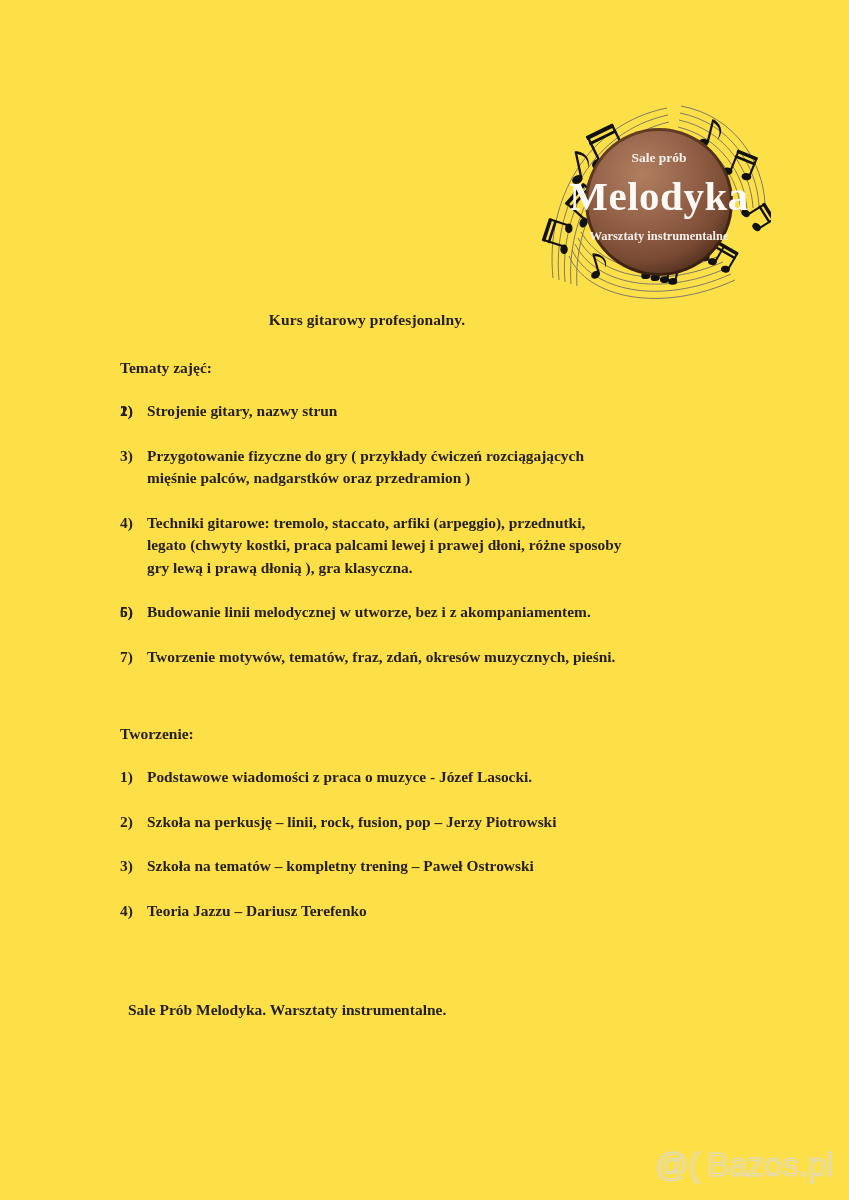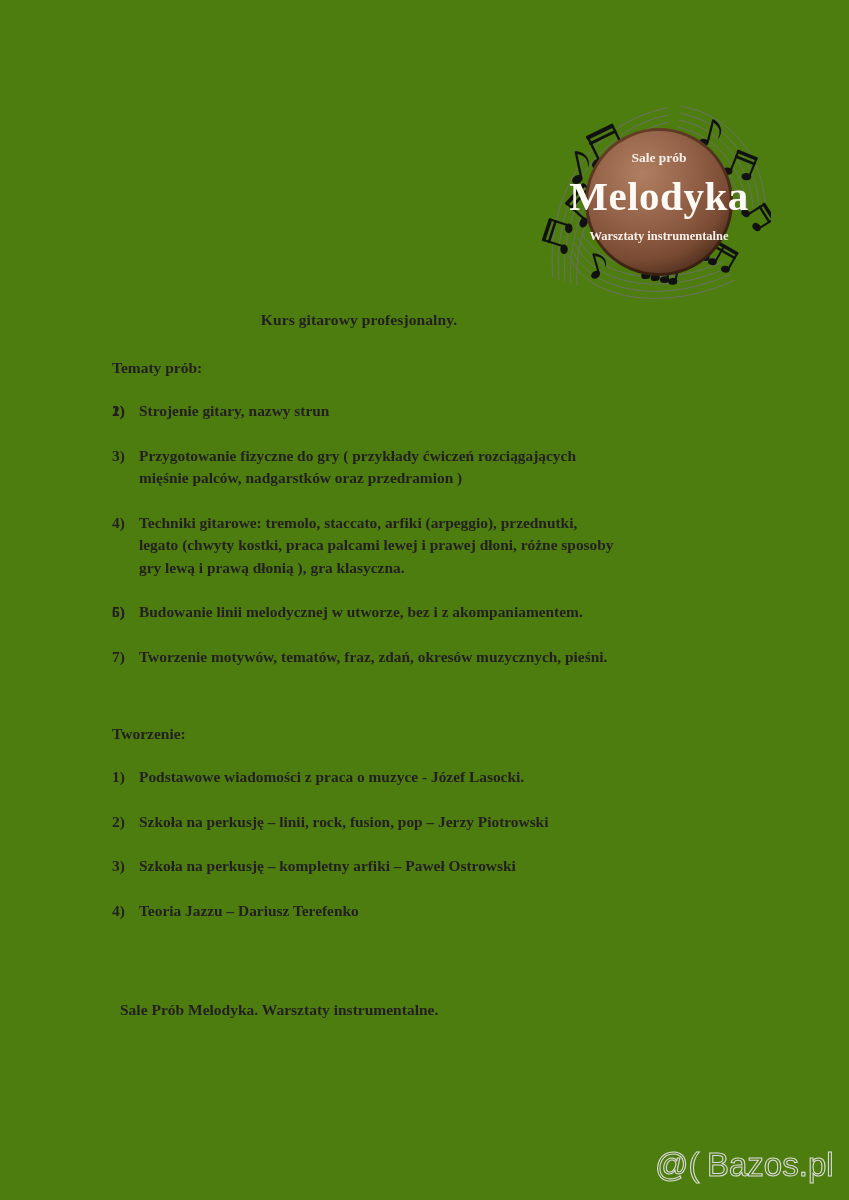--- a/index.html
+++ b/index.html
@@ -9,39 +9,39 @@
     background: #ffffff;
   }
   body {
     font-family: "Liberation Serif", "DejaVu Serif", serif;
     color: #231f20;
   }
   .page {
     position: relative;
     width: 849px;
     height: 1200px;
-    background: #4d7c0f;
+    background: #fde047;
     overflow: hidden;
     box-sizing: border-box;
   }
 
   
   .logo-wrap {
     position: absolute;
     left: 539px;
     top: 100px;
     width: 232px;
     height: 212px;
   }
   .logo-svg { display: block; width: 232px; height: 212px; }
 
   
   .doc {
     position: absolute;
-    left: 8px;
+    left: 16px;
     top: 310px;
     width: 698px;
   }
 
   .doc-title {
     text-align: center;
     font-weight: bold;
     font-size: 15.5px;
     letter-spacing: 0.1px;
     margin: 0;
@@ -243,21 +243,21 @@
       <text x="120" y="62" text-anchor="middle" fill="#f7f1ea" font-family="'Liberation Serif', serif" font-size="13.5" font-weight="bold">Sale prób</text>
       <text x="120" y="110" text-anchor="middle" fill="#fdfaf6" font-family="'Liberation Serif', serif" font-size="41" font-weight="bold" letter-spacing="0.5">Melodyka</text>
       <text x="120" y="140" text-anchor="middle" fill="#f7f1ea" font-family="'Liberation Serif', serif" font-size="12.5" font-weight="bold">Warsztaty instrumentalne</text>
     </svg>
   </div>
 
   <div class="doc">
 
     <p class="doc-title">Kurs gitarowy profesjonalny.</p>
 
-    <p class="section-head">Tematy prób:</p>
+    <p class="section-head">Tematy zajęć:</p>
 
     <ol class="items">
       <li>
         <span class="num">1)</span>
       </li>
       <li>
         <span class="num">2)</span>
         <span>Strojenie gitary, nazwy strun</span>
       </li>
       <li>
@@ -289,21 +289,21 @@
       <li>
         <span class="num">1)</span>
         <span>Podstawowe wiadomości z praca o muzyce - Józef Lasocki.</span>
       </li>
       <li>
         <span class="num">2)</span>
         <span>Szkoła na perkusję – linii, rock, fusion, pop – Jerzy Piotrowski</span>
       </li>
       <li>
         <span class="num">3)</span>
-        <span>Szkoła na perkusję – kompletny arfiki – Paweł Ostrowski</span>
+        <span>Szkoła na tematów – kompletny trening – Paweł Ostrowski</span>
       </li>
       <li>
         <span class="num">4)</span>
         <span>Teoria Jazzu – Dariusz Terefenko</span>
       </li>
     </ol>
 
     <div class="spacer-foot"></div>
 
     <p class="footer-line">Sale Prób Melodyka. Warsztaty instrumentalne.</p>

